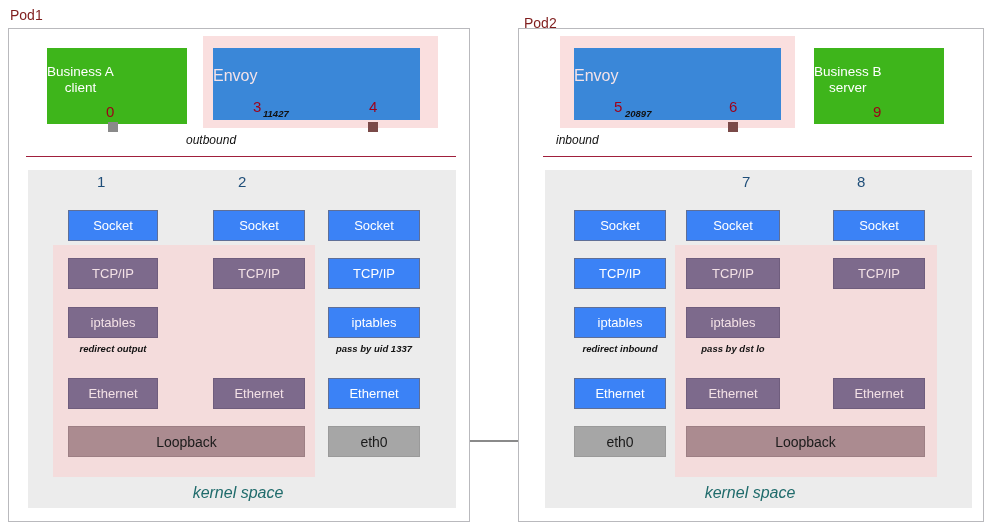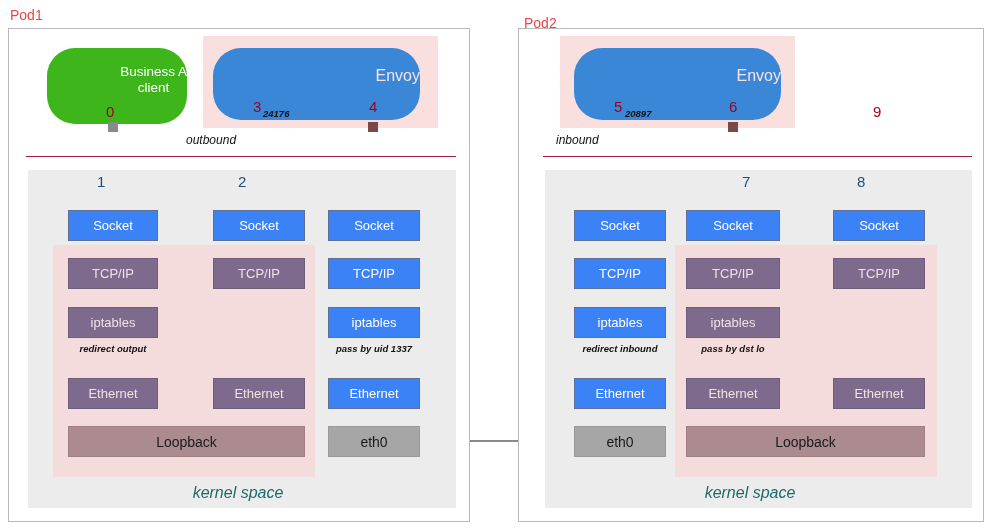--- a/index.html
+++ b/index.html
@@ -16,21 +16,21 @@
     width: 992px;
     height: 529px;
     background: #ffffff;
     overflow: hidden;
   }
 
   
   .pod-title {
     position: absolute;
     font-size: 14px;
-    color: #ef4444;
+    color: #7f1d1d;
     line-height: 1;
     white-space: nowrap;
   }
   .pod-box {
     position: absolute;
     border: 1px solid #b9b9bd;
     background: #ffffff;
     box-sizing: border-box;
   }
 
@@ -67,24 +67,23 @@
     height: 0;
     border-top: 1.4px solid #a01f3c;
   }
 
   
   .appbox {
     position: absolute;
     box-sizing: border-box;
     display: flex;
     align-items: center;
-    justify-content: flex-end;
+    justify-content: flex-start;
     text-align: center;
     line-height: 1.15;
-    border-radius: 28px;
   }
   .appbox.green {
     background: #3eb51b;
     color: #ffffff;
     font-size: 13.5px;
   }
   .appbox.blue {
     background: #3a87d8;
     color: #f4e3e8;
     font-size: 16px;
@@ -259,21 +258,21 @@
 client</span>
   </div>
   <div class="num-red" style="left:106px; top:104px;">0</div>
   <div class="plug" style="left:108px; top:122px;"></div>
 
   <div class="pink-wrap" style="left:203px; top:36px; width:235px; height:92px;"></div>
   <div class="appbox blue" style="left:213px; top:48px; width:207px; height:72px;">
     <span style="transform:translateY(-8px);">Envoy</span>
   </div>
   <div class="num-red" style="left:253px; top:99px;">3</div>
-  <div class="port-label" style="left:263px; top:109px;">24176</div>
+  <div class="port-label" style="left:263px; top:109px;">11427</div>
   <div class="num-red" style="left:369px; top:99px;">4</div>
   <div class="plug dark" style="left:368px; top:122px;"></div>
 
   <div class="dir-label" style="left:186px; top:134px;">outbound</div>
 
   <div class="num-blue" style="left:97px; top:174px;">1</div>
   <div class="num-blue" style="left:238px; top:174px;">2</div>
 
   <div class="stackbox sb-blue" style="left:68px; top:210px; width:90px; height:31px;">Socket</div>
   <div class="stackbox sb-purple" style="left:68px; top:258px; width:90px; height:31px;">TCP/IP</div>
@@ -310,20 +309,24 @@
   <div class="appbox blue" style="left:574px; top:48px; width:207px; height:72px;">
     <span style="transform:translateY(-8px);">Envoy</span>
   </div>
   <div class="num-red" style="left:614px; top:99px;">5</div>
   <div class="port-label" style="left:625px; top:109px;">20897</div>
   <div class="num-red" style="left:729px; top:99px;">6</div>
   <div class="plug dark" style="left:728px; top:122px;"></div>
 
   <div class="dir-label" style="left:556px; top:134px;">inbound</div>
 
+  <div class="appbox green" style="left:814px; top:48px; width:130px; height:76px;">
+    <span style="white-space:pre-line; transform:translateY(-6px);">Business B
+server</span>
+  </div>
   <div class="num-red" style="left:873px; top:104px;">9</div>
 
   <div class="num-blue" style="left:742px; top:174px;">7</div>
   <div class="num-blue" style="left:857px; top:174px;">8</div>
 
   <div class="stackbox sb-blue" style="left:574px; top:210px; width:92px; height:31px;">Socket</div>
   <div class="stackbox sb-blue" style="left:574px; top:258px; width:92px; height:31px;">TCP/IP</div>
   <div class="stackbox sb-blue" style="left:574px; top:307px; width:92px; height:31px;">iptables</div>
   <div class="rule-label" style="left:570px; top:344px; width:100px;font-style:italic;">redirect inbound</div>
   <div class="stackbox sb-blue" style="left:574px; top:378px; width:92px; height:31px;">Ethernet</div>

